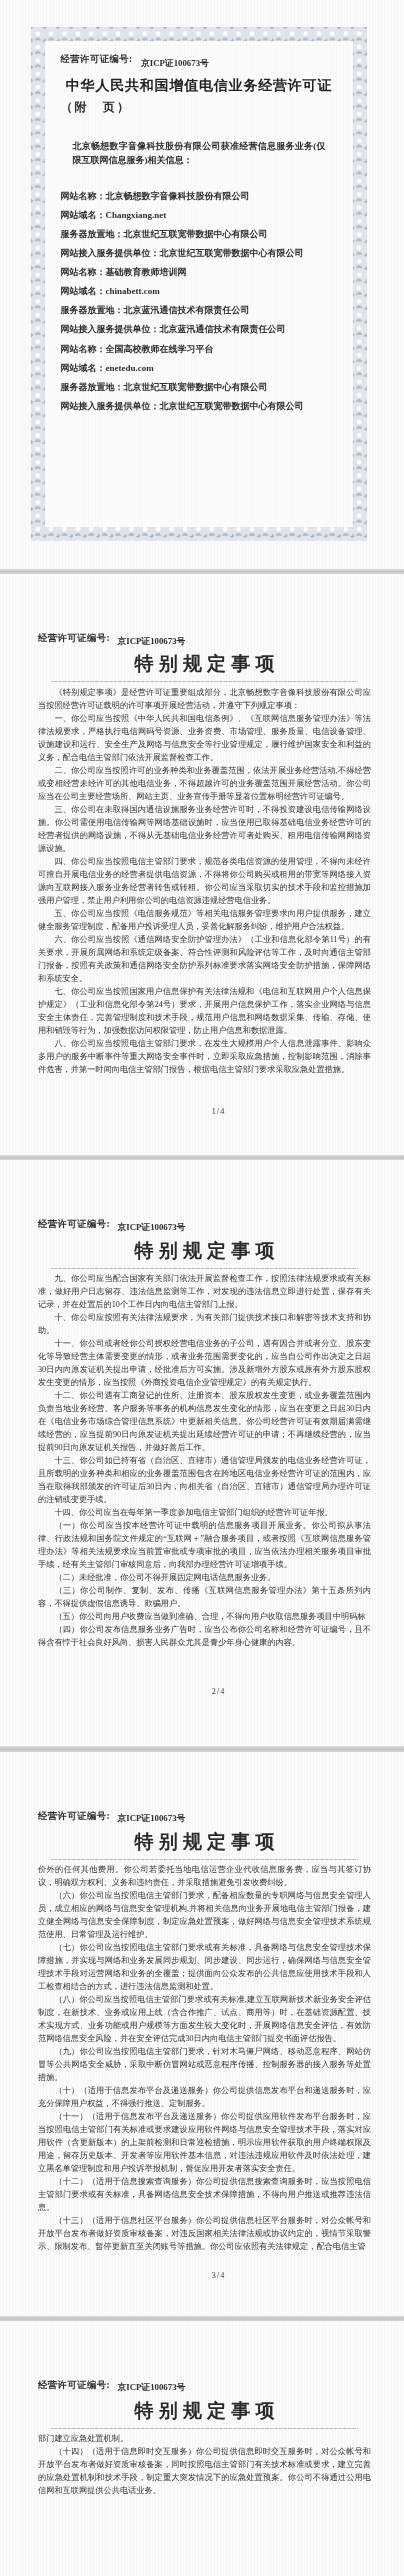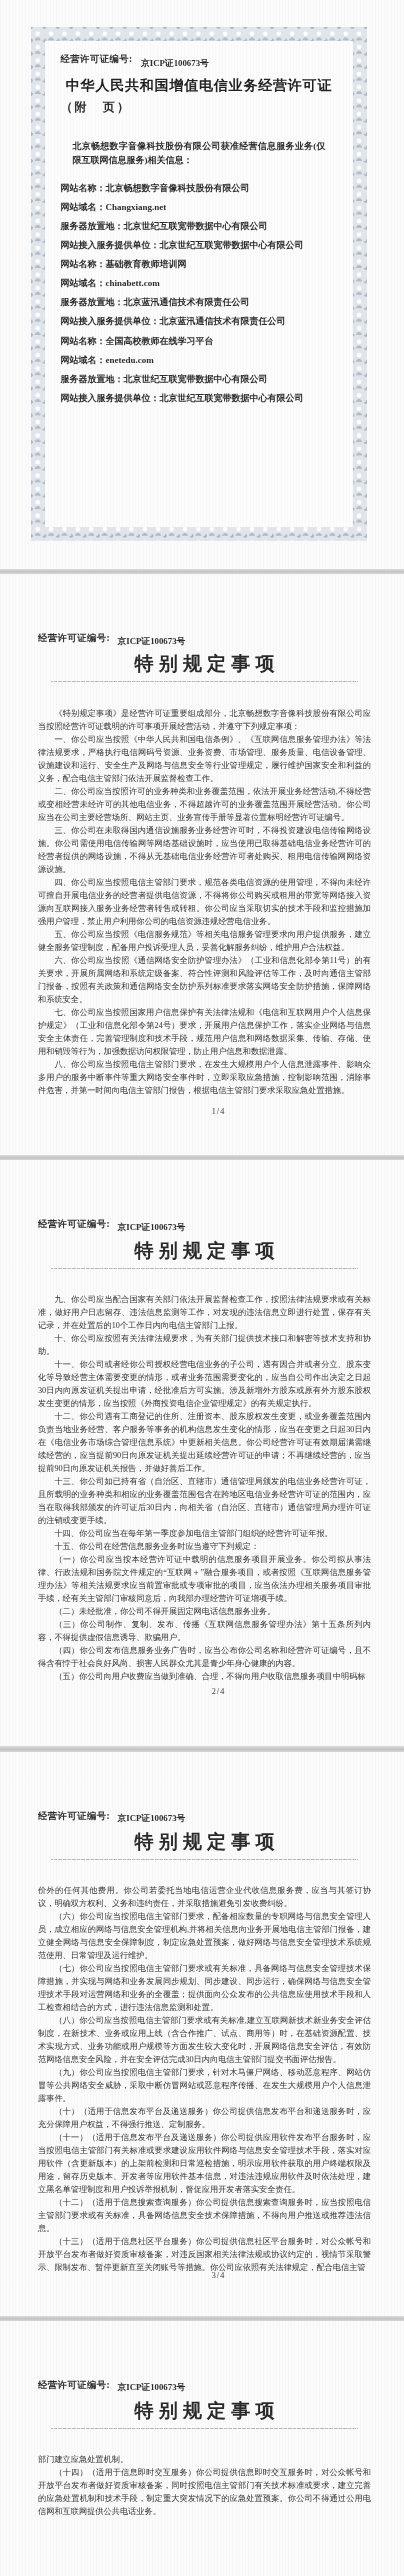--- a/index.html
+++ b/index.html
@@ -41,39 +41,39 @@
   .cert-title{
     margin:10.3px 0 0;text-align:center;font-size:14px;font-weight:700;
     letter-spacing:0.8px;color:#222;
   }
   .cert-sub{margin-top:4.1px;text-align:left;font-size:12px;font-weight:700;letter-spacing:2.1px;}
   .cert-intro{
     margin:23px 12px 0;font-size:9px;font-weight:600;line-height:14px;
     text-align:justify;
   }
   .cert-line{margin:0 0 5.7px;font-size:9px;font-weight:600;line-height:13.4px;text-align:justify;}
-  .cert-lines{margin-top:15px;}
+  .cert-lines{margin-top:23px;}
 
   
   .prov{padding:58px 34px 0 38px;}
   .prov-head{white-space:nowrap;}
   .prov-head .lbl{font-size:9.3px;font-weight:700;letter-spacing:0.5px;}
   .prov-head .val{font-size:8.8px;font-weight:600;position:relative;top:2.6px;margin-left:5.2px;}
   .prov-title{
     margin:6.2px 0 0;text-align:center;font-size:19px;font-weight:700;
     letter-spacing:5.2px;text-indent:5.2px;color:#2a2a2a;
   }
   .zigzag{
     height:3.1px;width:92%;margin:4.1px auto 0;opacity:.75;
     background:
       linear-gradient(135deg,#99a097 25%,transparent 25%),
       linear-gradient(225deg,#99a097 25%,transparent 25%);
     background-size:4.6px 3.1px;background-repeat:repeat-x;
   }
-  .body{margin-top:22px;}
+  .body{margin-top:1px;}
   .body p{
     margin:0;font-size:8.2px;line-height:13px;text-align:justify;
     text-indent:2em;color:#303030;
   }
   .body p.cont{text-indent:0;}
   .pagenum{
     position:absolute;left:16px;width:100%;text-align:center;
     font-size:8.2px;letter-spacing:1px;color:#3a3a3a;
   }
   .p2{height:581px;} .p3{height:586px;} .p4{height:564px;} .p5{height:553px;}
@@ -145,45 +145,44 @@
     </div>
     <h2 class="prov-title">特别规定事项</h2>
     <div class="zigzag"></div>
     <div class="body">
       <p>九、你公司应当配合国家有关部门依法开展监督检查工作，按照法律法规要求或有关标准，做好用户日志留存、违法信息监测等工作，对发现的违法信息立即进行处置，保存有关记录，并在处置后的10个工作日内向电信主管部门上报。</p>
       <p>十、你公司应按照有关法律法规要求，为有关部门提供技术接口和解密等技术支持和协助。</p>
       <p>十一、你公司或者经你公司授权经营电信业务的子公司，遇有因合并或者分立、股东变化等导致经营主体需要变更的情形，或者业务范围需要变化的，应当自公司作出决定之日起30日内向原发证机关提出申请，经批准后方可实施。涉及新增外方股东或原有外方股东股权发生变更的情形，应当按照《外商投资电信企业管理规定》的有关规定执行。</p>
       <p>十二、你公司遇有工商登记的住所、注册资本、股东股权发生变更，或业务覆盖范围内负责当地业务经营、客户服务等事务的机构信息发生变化的情形，应当在变更之日起30日内在《电信业务市场综合管理信息系统》中更新相关信息。你公司经营许可证有效期届满需继续经营的，应当提前90日向原发证机关提出延续经营许可证的申请；不再继续经营的，应当提前90日向原发证机关报告，并做好善后工作。</p>
       <p>十三、你公司如已持有省（自治区、直辖市）通信管理局颁发的电信业务经营许可证，且所载明的业务种类和相应的业务覆盖范围包含在跨地区电信业务经营许可证的范围内，应当在取得我部颁发的许可证后30日内，向相关省（自治区、直辖市）通信管理局办理许可证的注销或变更手续。</p>
       <p>十四、你公司应当在每年第一季度参加电信主管部门组织的经营许可证年报。</p>
-      <p>十五、你公司在经营信息服务业务时应当遵守下列规定：</p>
       <p>（一）你公司应当按本经营许可证中载明的信息服务项目开展业务。你公司拟从事法律、行政法规和国务院文件规定的“互联网＋”融合服务项目，或者按照《互联网信息服务管理办法》等相关法规要求应当前置审批或专项审批的项目，应当依法办理相关服务项目审批手续，经有关主管部门审核同意后，向我部办理经营许可证增项手续。</p>
       <p>（二）未经批准，你公司不得开展固定网电话信息服务业务。</p>
       <p>（三）你公司制作、复制、发布、传播《互联网信息服务管理办法》第十五条所列内容，不得提供虚假信息诱导、欺骗用户。</p>
+      <p>（五）你公司向用户收费应当做到准确、合理，不得向用户收取信息服务项目中明码标</p>
       <p>（四）你公司发布信息服务业务广告时，应当公布你公司名称和经营许可证编号，且不得含有悖于社会良好风尚、损害人民群众尤其是青少年身心健康的内容。</p>
-      <p>（五）你公司向用户收费应当做到准确、合理，不得向用户收取信息服务项目中明码标</p>
     </div>
     <div class="pagenum">2/4</div>
   </section>
 
   <div class="divider"></div>
 
   <section class="page prov p4">
     <div class="prov-head">
       <span class="lbl">经营许可证编号:</span>
       <span class="val">京ICP证100673号</span>
     </div>
     <h2 class="prov-title">特别规定事项</h2>
     <div class="zigzag"></div>
     <div class="body">
       <p class="cont">价外的任何其他费用。你公司若委托当地电信运营企业代收信息服务费，应当与其签订协议，明确双方权利、义务和违约责任，并采取措施避免引发收费纠纷。</p>
       <p>（六）你公司应当按照电信主管部门要求，配备相应数量的专职网络与信息安全管理人员，成立相应的网络与信息安全管理机构,并将相关信息向业务开展地电信主管部门报备，建立健全网络与信息安全保障制度，制定应急处置预案，做好网络与信息安全管理技术系统规范使用、日常管理及运行维护。</p>
       <p>（七）你公司应当按照电信主管部门要求或有关标准，具备网络与信息安全管理技术保障措施，并实现与网络和业务发展同步规划、同步建设、同步运行，确保网络与信息安全管理技术手段对运营网络和业务的全覆盖；提供面向公众发布的公共信息应使用技术手段和人工检查相结合的方式，进行违法信息监测和处置。</p>
       <p>（八）你公司应当按照电信主管部门要求或有关标准,建立互联网新技术新业务安全评估制度，在新技术、业务或应用上线（含合作推广、试点、商用等）时，在基础资源配置、技术实现方式、业务功能或用户规模等方面发生较大变化时，开展网络信息安全评估，有效防范网络信息安全风险，并在安全评估完成30日内向电信主管部门提交书面评估报告。</p>
-      <p>（九）你公司应当按照电信主管部门要求，针对木马僵尸网络、移动恶意程序、网站仿冒等公共网络安全威胁，采取中断仿冒网站或恶意程序传播、在发生大规模用户个人信息泄露事件。</p>
+      <p>（九）你公司应当按照电信主管部门要求，针对木马僵尸网络、移动恶意程序、网站仿冒等公共网络安全威胁，采取中断仿冒网站或恶意程序传播、控制服务器的接入服务等处置措施。</p>
       <p>（十）（适用于信息发布平台及递送服务）你公司提供信息发布平台和递送服务时，应充分保障用户权益，不得强行推送、定制服务。</p>
       <p>（十一）（适用于信息发布平台及递送服务）你公司提供应用软件发布平台服务时，应当按照电信主管部门有关标准或要求建设应用软件网络与信息安全管理技术手段，落实对应用软件（含更新版本）的上架前检测和日常巡检措施，明示应用软件获取的用户终端权限及用途，留存历史版本、开发者等应用软件基本信息，对违法违规应用软件及时依法处理，建立黑名单管理制度和用户投诉举报机制，督促应用开发者落实安全责任。</p>
       <p>（十二）（适用于信息搜索查询服务）你公司提供信息搜索查询服务时，应当按照电信主管部门要求或有关标准，具备网络信息安全技术保障措施，不得向用户推送或推荐违法信息。</p>
       <p>（十三）（适用于信息社区平台服务）你公司提供信息社区平台服务时，对公众帐号和开放平台发布者做好资质审核备案，对违反国家相关法律法规或协议约定的，视情节采取警示、限制发布、暂停更新直至关闭账号等措施。你公司应依照有关法律规定，配合电信主管</p>
     </div>
     <div class="pagenum">3/4</div>
   </section>
 
   <div class="divider"></div>
 

